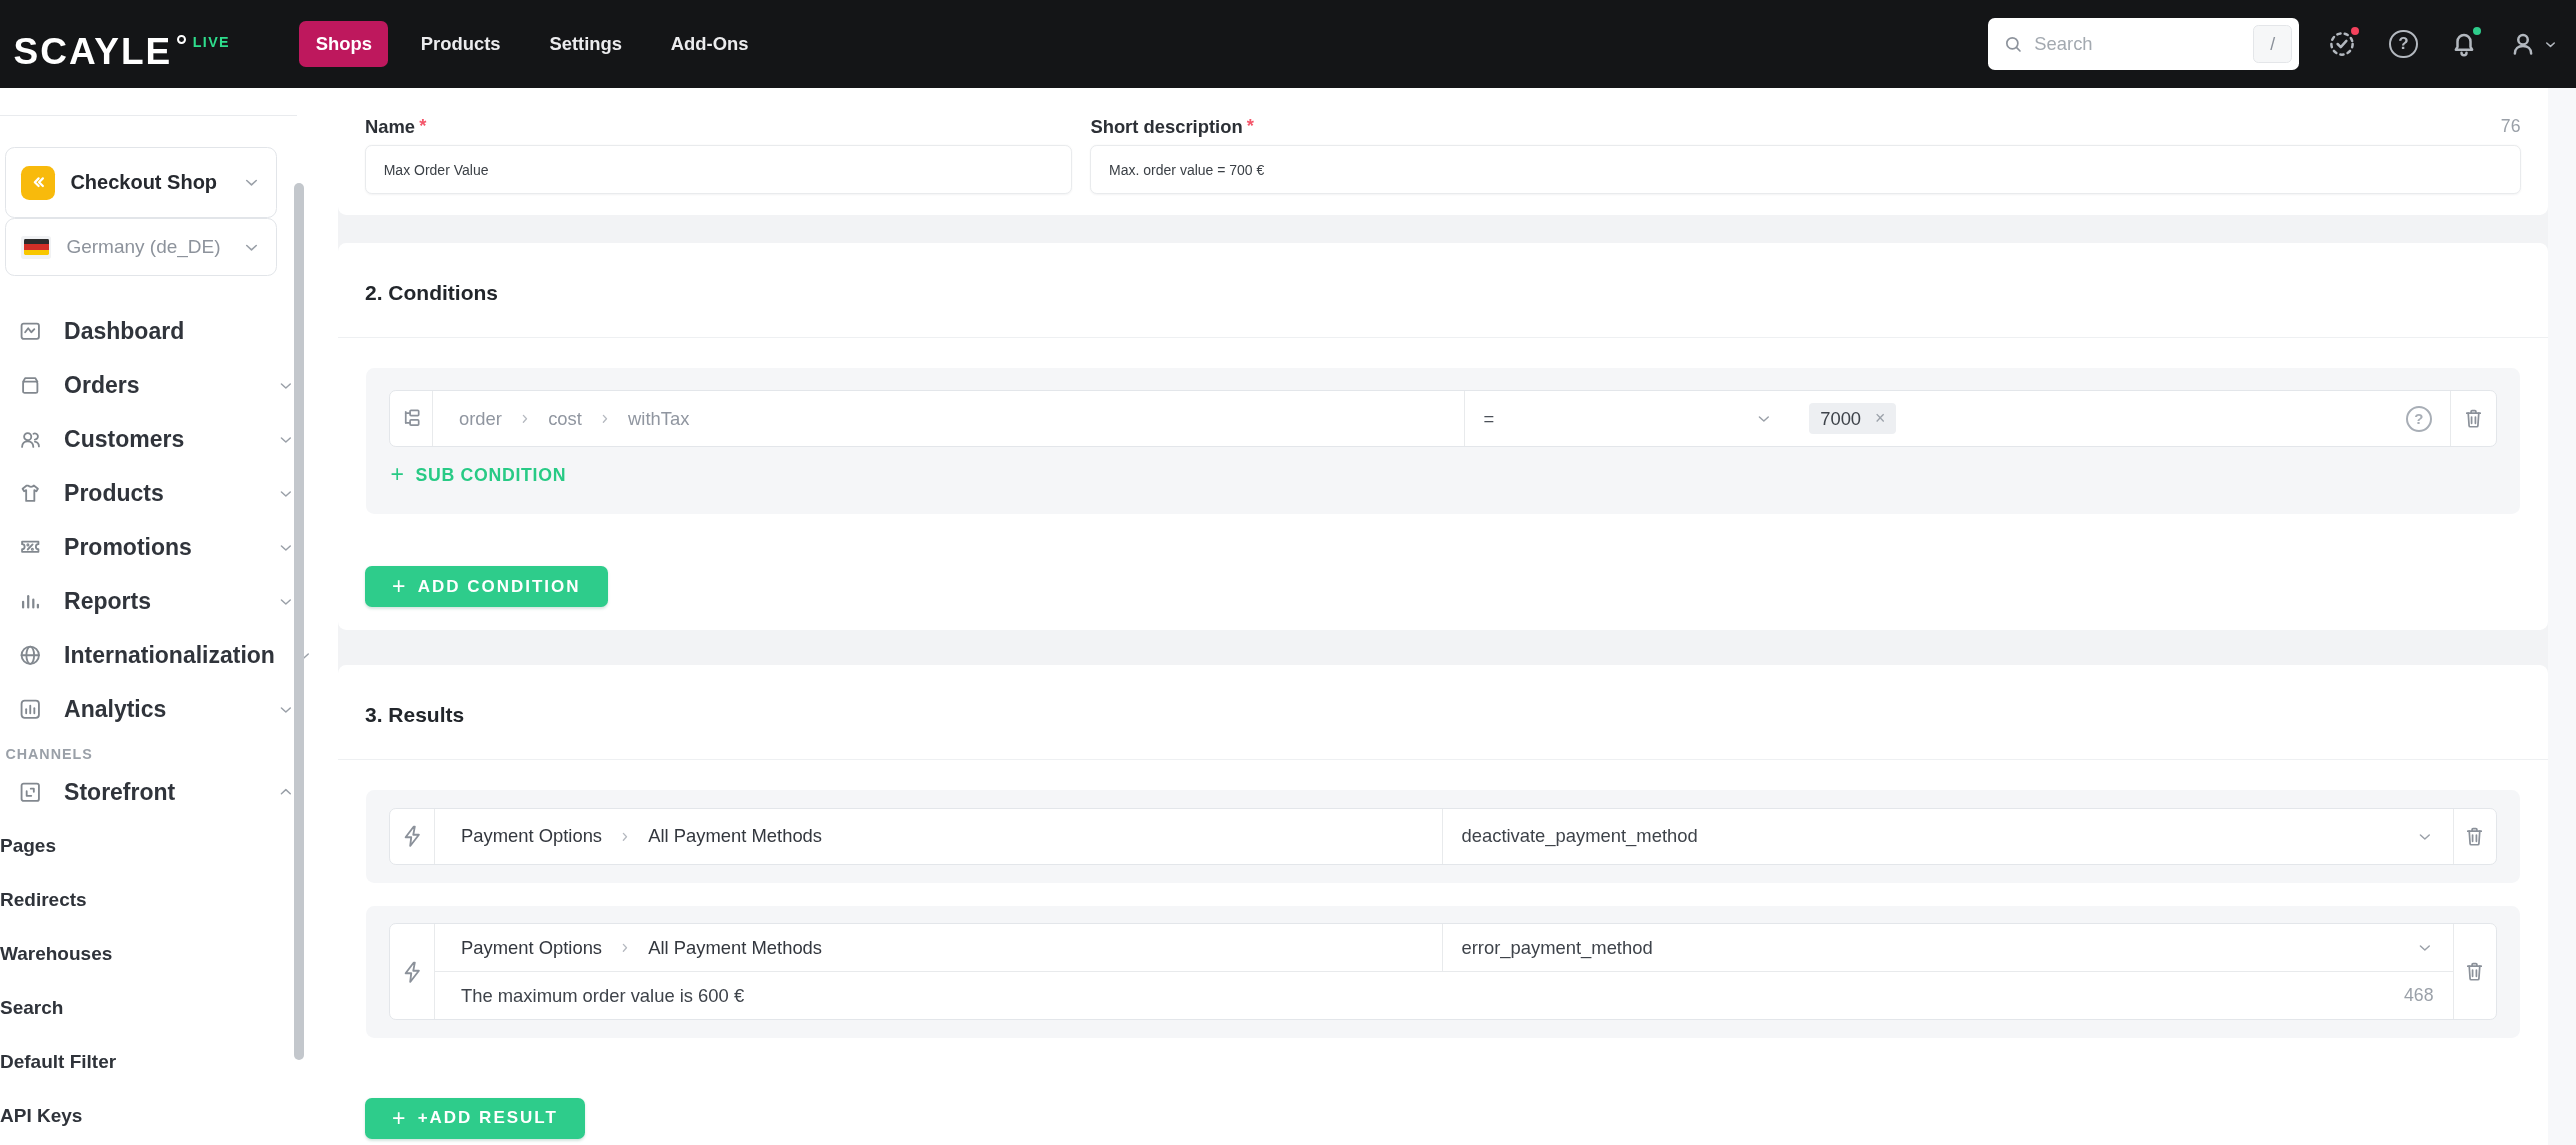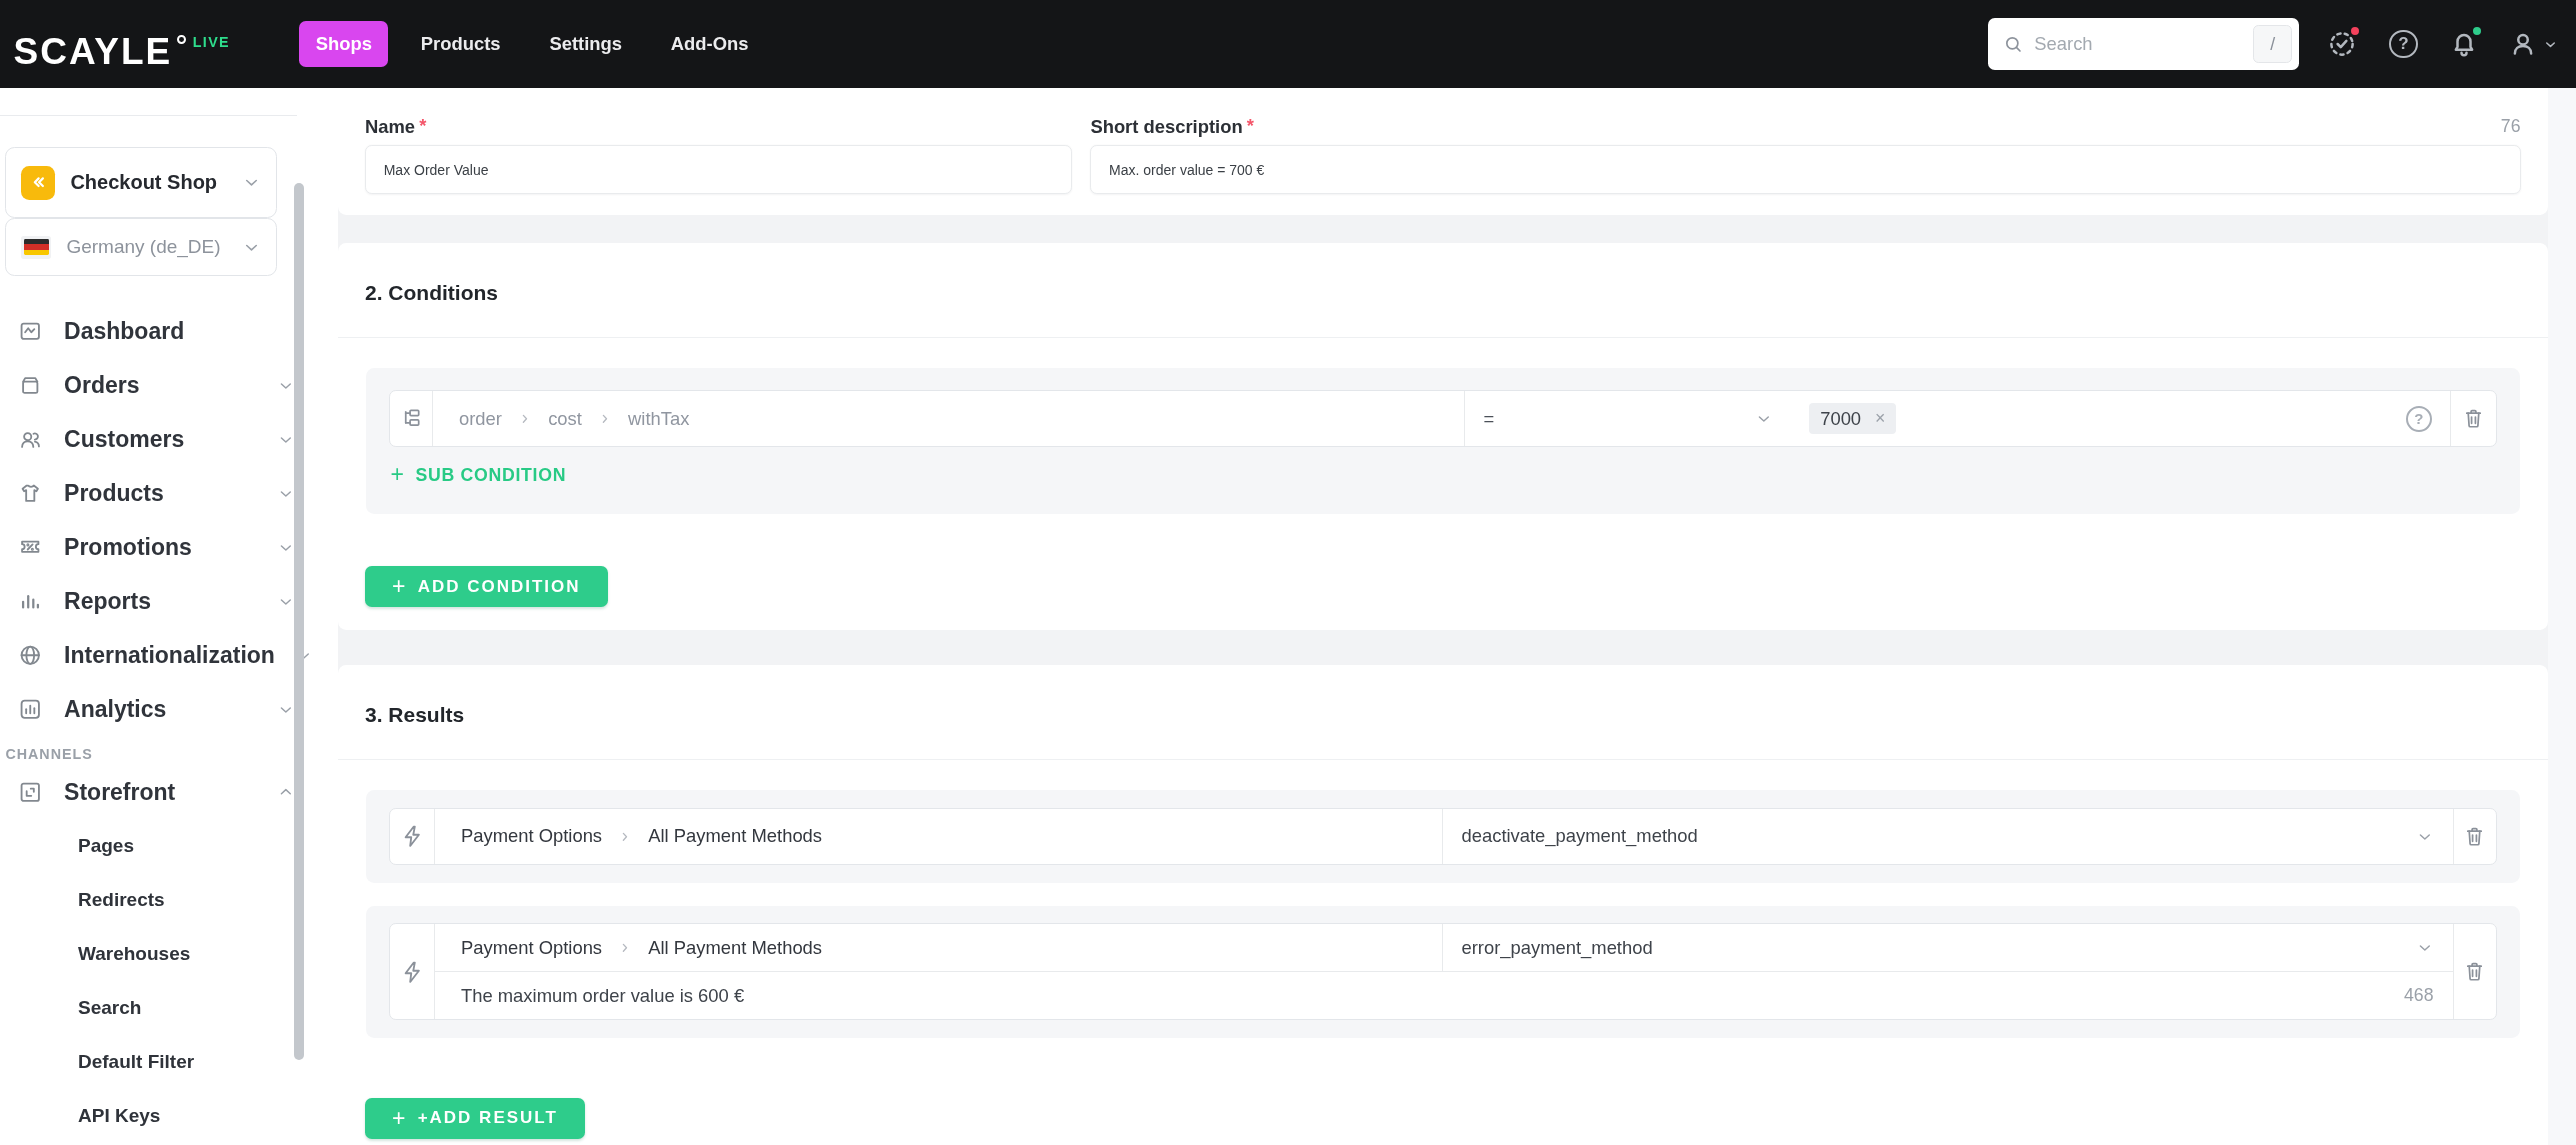--- a/index.html
+++ b/index.html
@@ -8,21 +8,21 @@
   .app{position:relative;width:2576px;height:1146px;overflow:hidden}
 
   
   .navbar{position:absolute;left:0;top:0;right:0;height:88px;background:#141517;display:flex;align-items:center;z-index:10}
   .nav-left{flex:0 0 296px;display:flex;align-items:flex-start;padding:15px 0 0 13.6px}
   .logo-word{font-size:37px;font-weight:700;letter-spacing:2px;color:#fff;line-height:38px}
   .logo-ring{display:inline-block;width:8.8px;height:8.8px;border:2px solid #fff;border-radius:50%;margin:2.7px 0 0 4.8px;vertical-align:top}
   .live{margin:1.4px 0 0 6.8px;font-size:14.3px;font-weight:700;letter-spacing:1.4px;color:#2edd8c}
   .tabs{display:flex;align-items:center;gap:16.3px;margin-left:3.4px}
   .tab{height:46px;padding:0 16.3px;display:flex;align-items:center;border-radius:6.8px;font-size:18.4px;font-weight:600;color:#ececee;cursor:pointer}
-  .tab.active{background:#d946ef;color:#fff}
+  .tab.active{background:#be185d;color:#fff}
   .nav-right{margin-left:auto;display:flex;align-items:center;gap:26px;padding-right:17.7px}
   .searchbox{width:311px;height:52px;background:#fff;border-radius:6.8px;display:flex;align-items:center;padding:0 6.8px 0 15px;gap:11px}
   .searchbox svg{flex:0 0 auto;color:#8d939c}
   .searchbox input{flex:1;border:none;outline:none;font-size:18.4px;color:#3b4046;font-family:"Liberation Sans",sans-serif;min-width:0}
   .searchbox input::placeholder{color:#a3a9b0}
   .slash-key{flex:0 0 auto;width:39px;height:38px;background:#f6f7f8;border:0.7px solid #e4e6e9;border-radius:5.4px;display:flex;align-items:center;justify-content:center;font-size:17.7px;color:#8a9099}
   .icon-btn{position:relative;width:35px;height:35px;display:flex;align-items:center;justify-content:center;color:#b3b8bf;cursor:pointer}
   .dot{position:absolute;width:12.2px;height:12.2px;border-radius:50%;top:-1.4px;right:-1.4px;border:2px solid #141517}
   .dot.red{background:#f4415c}
   .dot.green{background:#2ecc8b}
@@ -42,21 +42,21 @@
   .flag{width:24.5px;height:16.3px;border-radius:1.4px;overflow:hidden;display:flex;flex-direction:column}
   .flag div{flex:1}
   .locale-name{font-size:19px;color:#8d939c;white-space:nowrap}
   .sel-chev{margin-left:auto;color:#9aa0a8}
   .nav-list{margin-top:28.5px}
   .nav-item{height:54px;display:flex;align-items:center;gap:20.4px;padding:0 43px 0 17.7px;cursor:pointer}
   .nav-item .ni-icon{flex:0 0 26px;display:flex;align-items:center;justify-content:center;color:#82888f}
   .nav-item .ni-label{font-size:23px;font-weight:600;color:#30343b;white-space:nowrap}
   .nav-item .ni-chev{margin-left:auto;color:#9aa0a8}
   .section-label{margin:9.5px 0 0 5.4px;height:19px;font-size:14.3px;font-weight:700;letter-spacing:1px;color:#9aa0a8}
-  .sub-item{height:54px;display:flex;align-items:center;padding-left:78px;font-size:19px;font-weight:600;color:#2f333a;cursor:pointer}
+  .sub-item{height:54px;display:flex;align-items:center;font-size:19px;font-weight:600;color:#2f333a;cursor:pointer}
   .sb-scroll{position:absolute;left:294px;top:111px;width:10.2px;height:877px;border-radius:5.4px;background:#c3c7cc}
 
   
   .main{position:absolute;left:338px;top:72px;right:28.5px;bottom:0;overflow:hidden}
   .gutter{position:absolute;right:0;top:72px;bottom:0;width:28.5px;background:#f7f8fa}
   .card{background:#fff;border-radius:8.2px}
   .card-form{height:143px;padding:43px 27px 0;display:flex;gap:18.4px}
   .field{display:flex;flex-direction:column}
   .field.name{flex:0 0 707px}
   .field.desc{flex:1}

